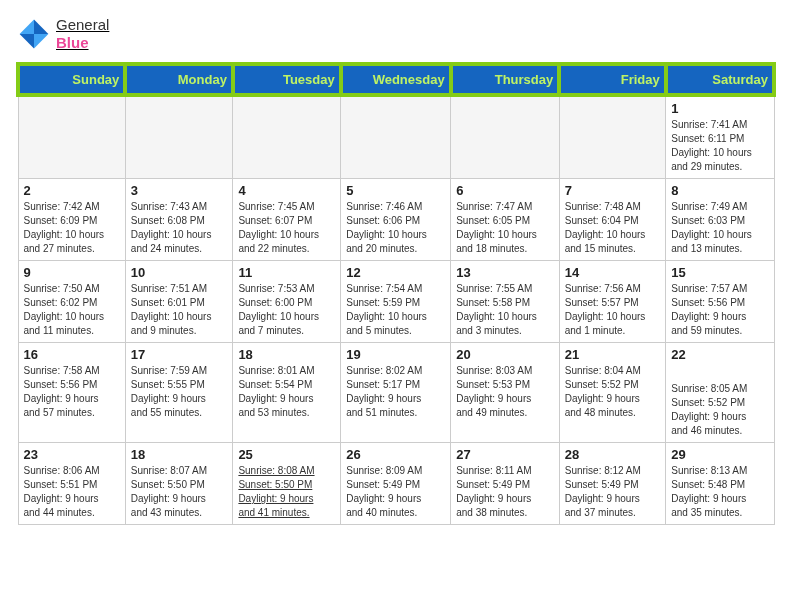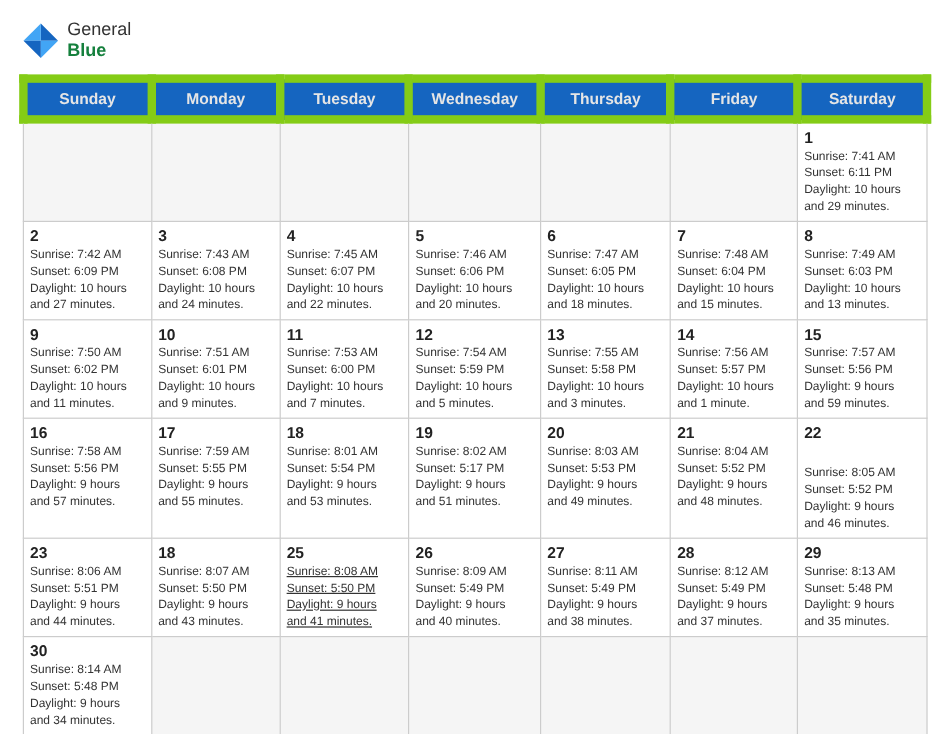--- a/index.html
+++ b/index.html
@@ -17,23 +17,24 @@
       margin-bottom: 10px;
     }
     .logo {
       display: flex;
       align-items: center;
       gap: 4px;
     }
     .logo-text {
       font-size: 15px;
       line-height: 1.2;
+      text-decoration: underline;
     }
     .logo-text .general { color: #333; font-weight: normal; }
-    .logo-text .blue { color: #15803d; font-weight: bold; }
+    .logo-text .blue { color: #ec4899; font-weight: bold; }
     .logo-icon {
       width: 36px;
       height: 36px;
     }
     .title-area {
       text-align: right;
     }
     .month-year {
       font-size: 32px;
       font-weight: normal;
@@ -43,26 +44,26 @@
       font-size: 16px;
       color: #444;
     }
     .calendar {
       width: 100%;
       border-collapse: collapse;
       border: 1px solid #ccc;
     }
     .calendar thead tr th {
       background-color: #1565c0;
-      color: #e5e5e5;
+      color: #bef264;
       font-size: 13px;
       font-weight: bold;
       padding: 6px 4px;
-      text-align: center;
-      border: 7px solid #84cc16;
+      text-align: right;
+      border: 4px solid #84cc16;
     }
     .calendar tbody tr td {
       vertical-align: top;
       border: 1px solid #ccc;
       padding: 4px 5px;
       width: 113px;
       min-height: 70px;
       font-size: 10.5px;
       color: #333;
       background: #fff;
@@ -336,29 +337,14 @@
 and 37 minutes.</div>
         </td>
         <td>
           <span class="day-number">29</span>
           <div class="day-info" style="white-space: pre-line;">Sunrise: 8:13 AM
 Sunset: 5:48 PM
 Daylight: 9 hours
 and 35 minutes.</div>
         </td>
       </tr>
-      <tr class="last-row">
-        <td class="has-content">
-          <span class="day-number">30</span>
-          <div class="day-info" style="white-space: pre-line;">Sunrise: 8:14 AM
-Sunset: 5:48 PM
-Daylight: 9 hours
-and 34 minutes.</div>
-        </td>
-        <td class="empty"></td>
-        <td class="empty"></td>
-        <td class="empty"></td>
-        <td class="empty"></td>
-        <td class="empty"></td>
-        <td class="empty"></td>
-      </tr>
     </tbody>
 </table>
 
 </body></html>

